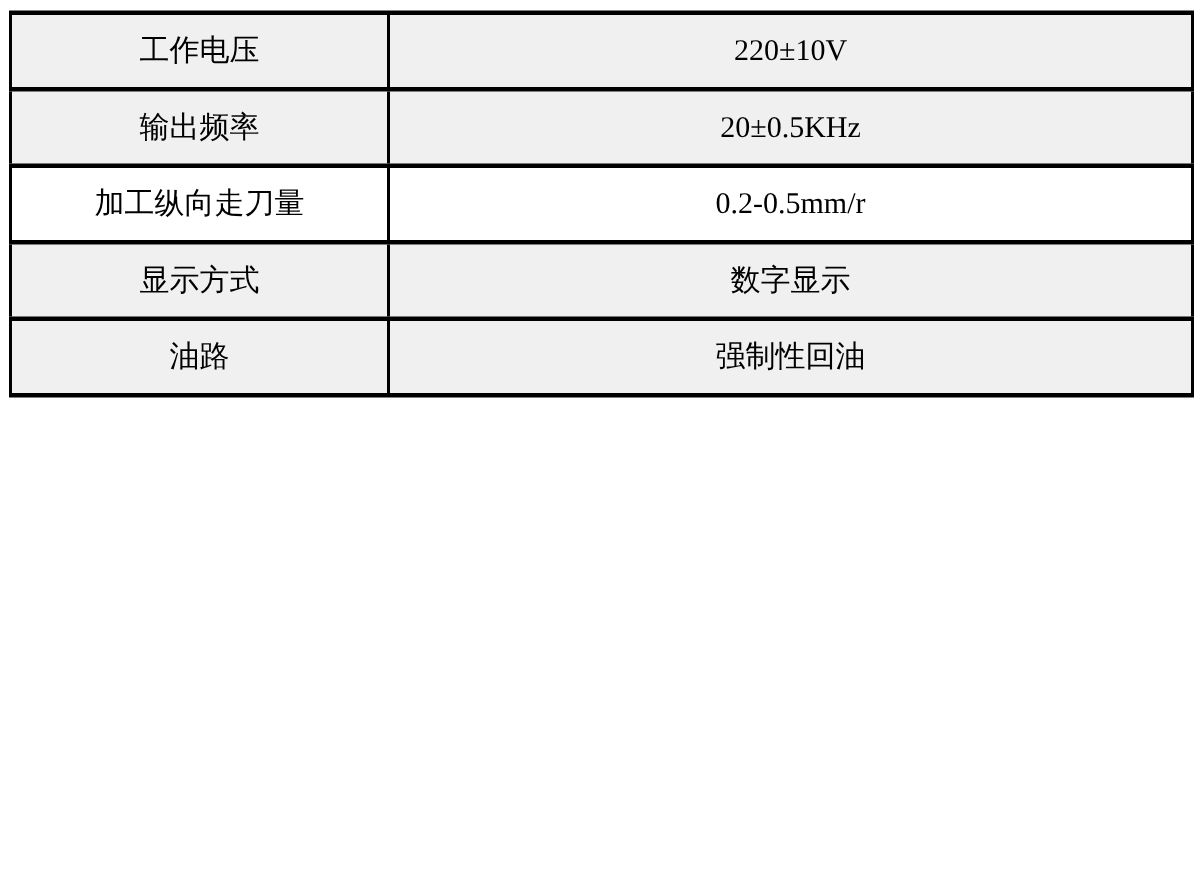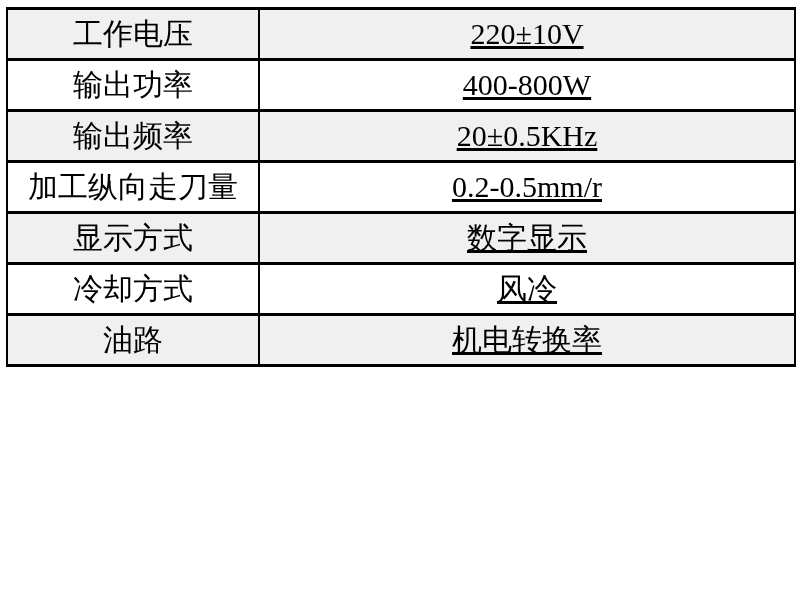--- a/index.html
+++ b/index.html
@@ -24,59 +24,51 @@
     border: 2px solid #000000;
   }
   table.spec-table td {
     border: 2px solid #000000;
     border-top-width: 3px;
     border-bottom-width: 3px;
     height: 48px;
     padding: 0;
     text-align: center;
     vertical-align: middle;
-    font-size: 30px;
+    font-size: 20px;
     line-height: 48px;
     white-space: nowrap;
     overflow: hidden;
   }
   td.label-cell { width: 250px; }
-  td.value-cell { width: 534px; text-decoration: underline; }
+  td.value-cell { width: 534px; }
   tr.shaded td { background: #f0f0f0; }
   tr.plain td  { background: #ffffff; }
 </style>
 </head>
 <body>
 
 <div class="spec-table-wrap">
   <table class="spec-table">
     <tbody>
       <tr class="shaded">
         <td class="label-cell">工作电压</td>
         <td class="value-cell">220±10V</td>
       </tr>
-      <tr class="plain">
-        <td class="label-cell">输出功率</td>
-        <td class="value-cell">400-800W</td>
-      </tr>
       <tr class="shaded">
         <td class="label-cell">输出频率</td>
         <td class="value-cell">20±0.5KHz</td>
       </tr>
       <tr class="plain">
         <td class="label-cell">加工纵向走刀量</td>
         <td class="value-cell">0.2-0.5mm/r</td>
       </tr>
       <tr class="shaded">
         <td class="label-cell">显示方式</td>
         <td class="value-cell">数字显示</td>
       </tr>
-      <tr class="plain">
-        <td class="label-cell">冷却方式</td>
-        <td class="value-cell">风冷</td>
-      </tr>
       <tr class="shaded">
         <td class="label-cell">油路</td>
-        <td class="value-cell">机电转换率</td>
+        <td class="value-cell">强制性回油</td>
       </tr>
     </tbody>
   </table>
 </div>
 
 </body></html>

